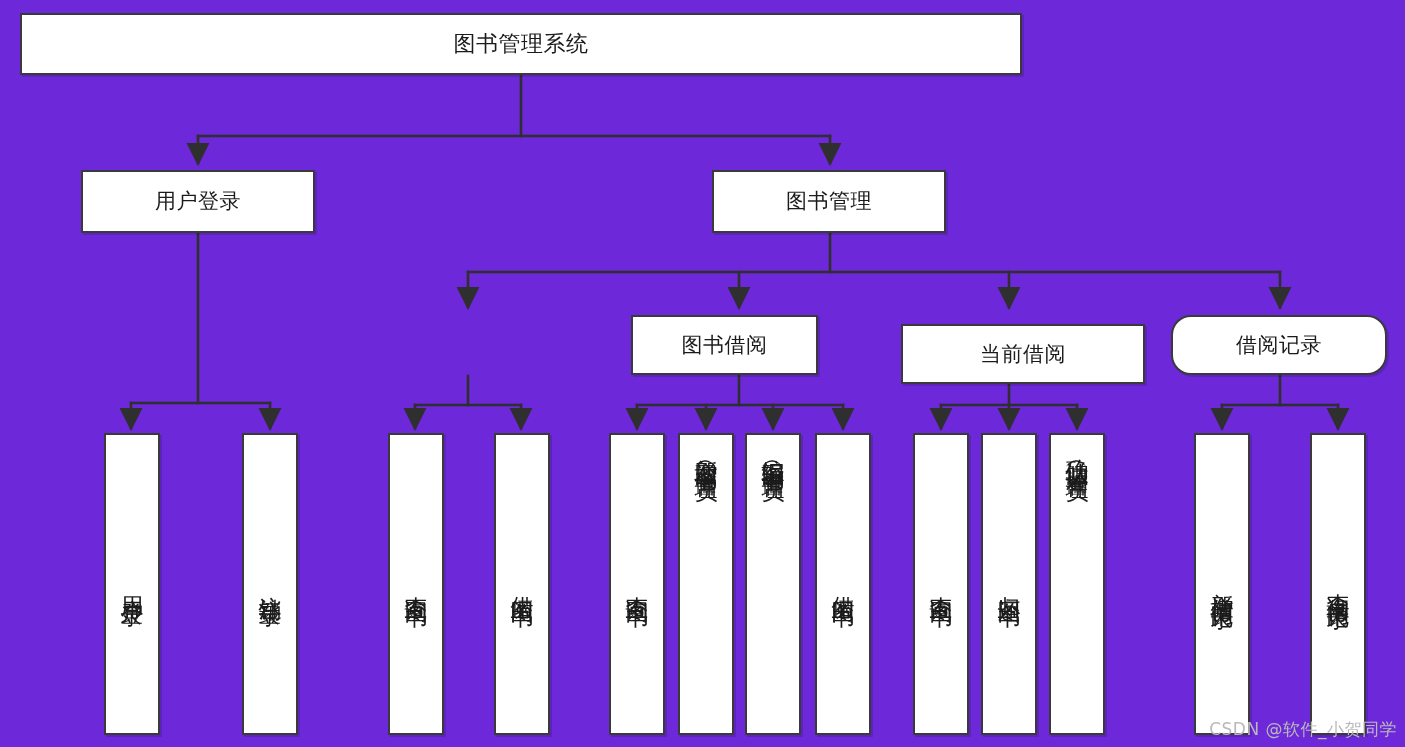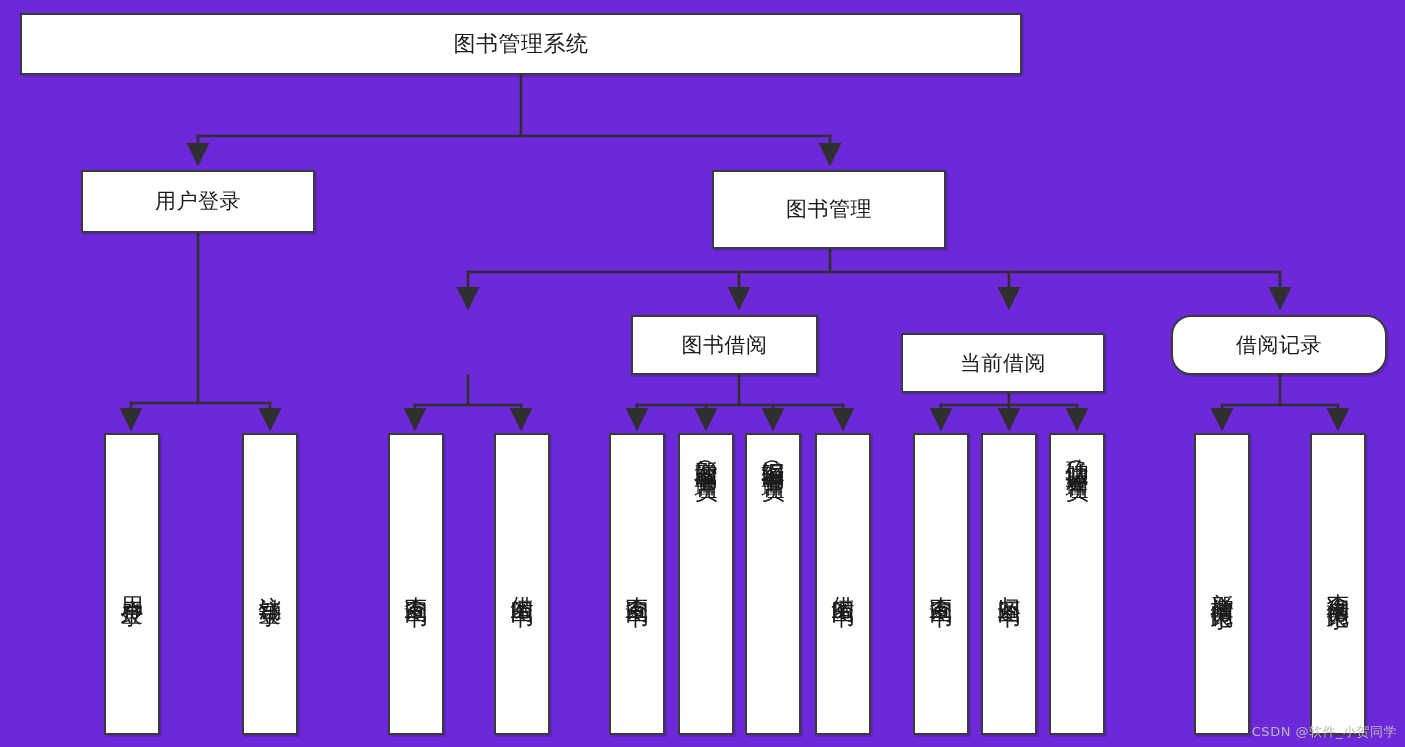--- a/index.html
+++ b/index.html
@@ -65,21 +65,21 @@
   }
   
   .node.vert.centered {
     align-items: center;
     padding-top: 0;
   }
   #watermark {
     position: absolute;
     right: 8px;
     bottom: 6px;
-    font-size: 13px;
+    font-size: 17px;
     color: #b9b9b9;
     letter-spacing: 0.5px;
     white-space: nowrap;
     pointer-events: none;
   }
 </style>
 </head>
 <body>
 
 <div id="diagram-canvas">
@@ -134,28 +134,28 @@
     </g>
   </svg>
 
   <div class="node horiz root" style="left:20px; top:13px; width:1002px; height:62px;">
     <span class="node-label">图书管理系统</span>
   </div>
 
   <div class="node horiz" style="left:81px; top:170px; width:234px; height:63px;">
     <span class="node-label">用户登录</span>
   </div>
-  <div class="node horiz" style="left:712px; top:170px; width:234px; height:79px;">
+  <div class="node horiz" style="left:712px; top:170px; width:234px; height:63px;">
     <span class="node-label">图书管理</span>
   </div>
 
   <div class="node horiz" style="left:631px; top:315px; width:187px; height:60px;">
     <span class="node-label">图书借阅</span>
   </div>
-  <div class="node horiz" style="left:901px; top:333px; width:204px; height:60px;">
+  <div class="node horiz" style="left:901px; top:324px; width:244px; height:60px;">
     <span class="node-label">当前借阅</span>
   </div>
   <div class="node horiz" style="left:1171px; top:315px; width:216px; height:60px;border-radius:20px;">
     <span class="node-label">借阅记录</span>
   </div>
 
   <div class="node vert centered" style="left:104px; top:433px; width:56px; height:302px;">
     <span class="node-label">用户登录</span>
   </div>
   <div class="node vert centered" style="left:242px; top:433px; width:56px; height:302px;">

